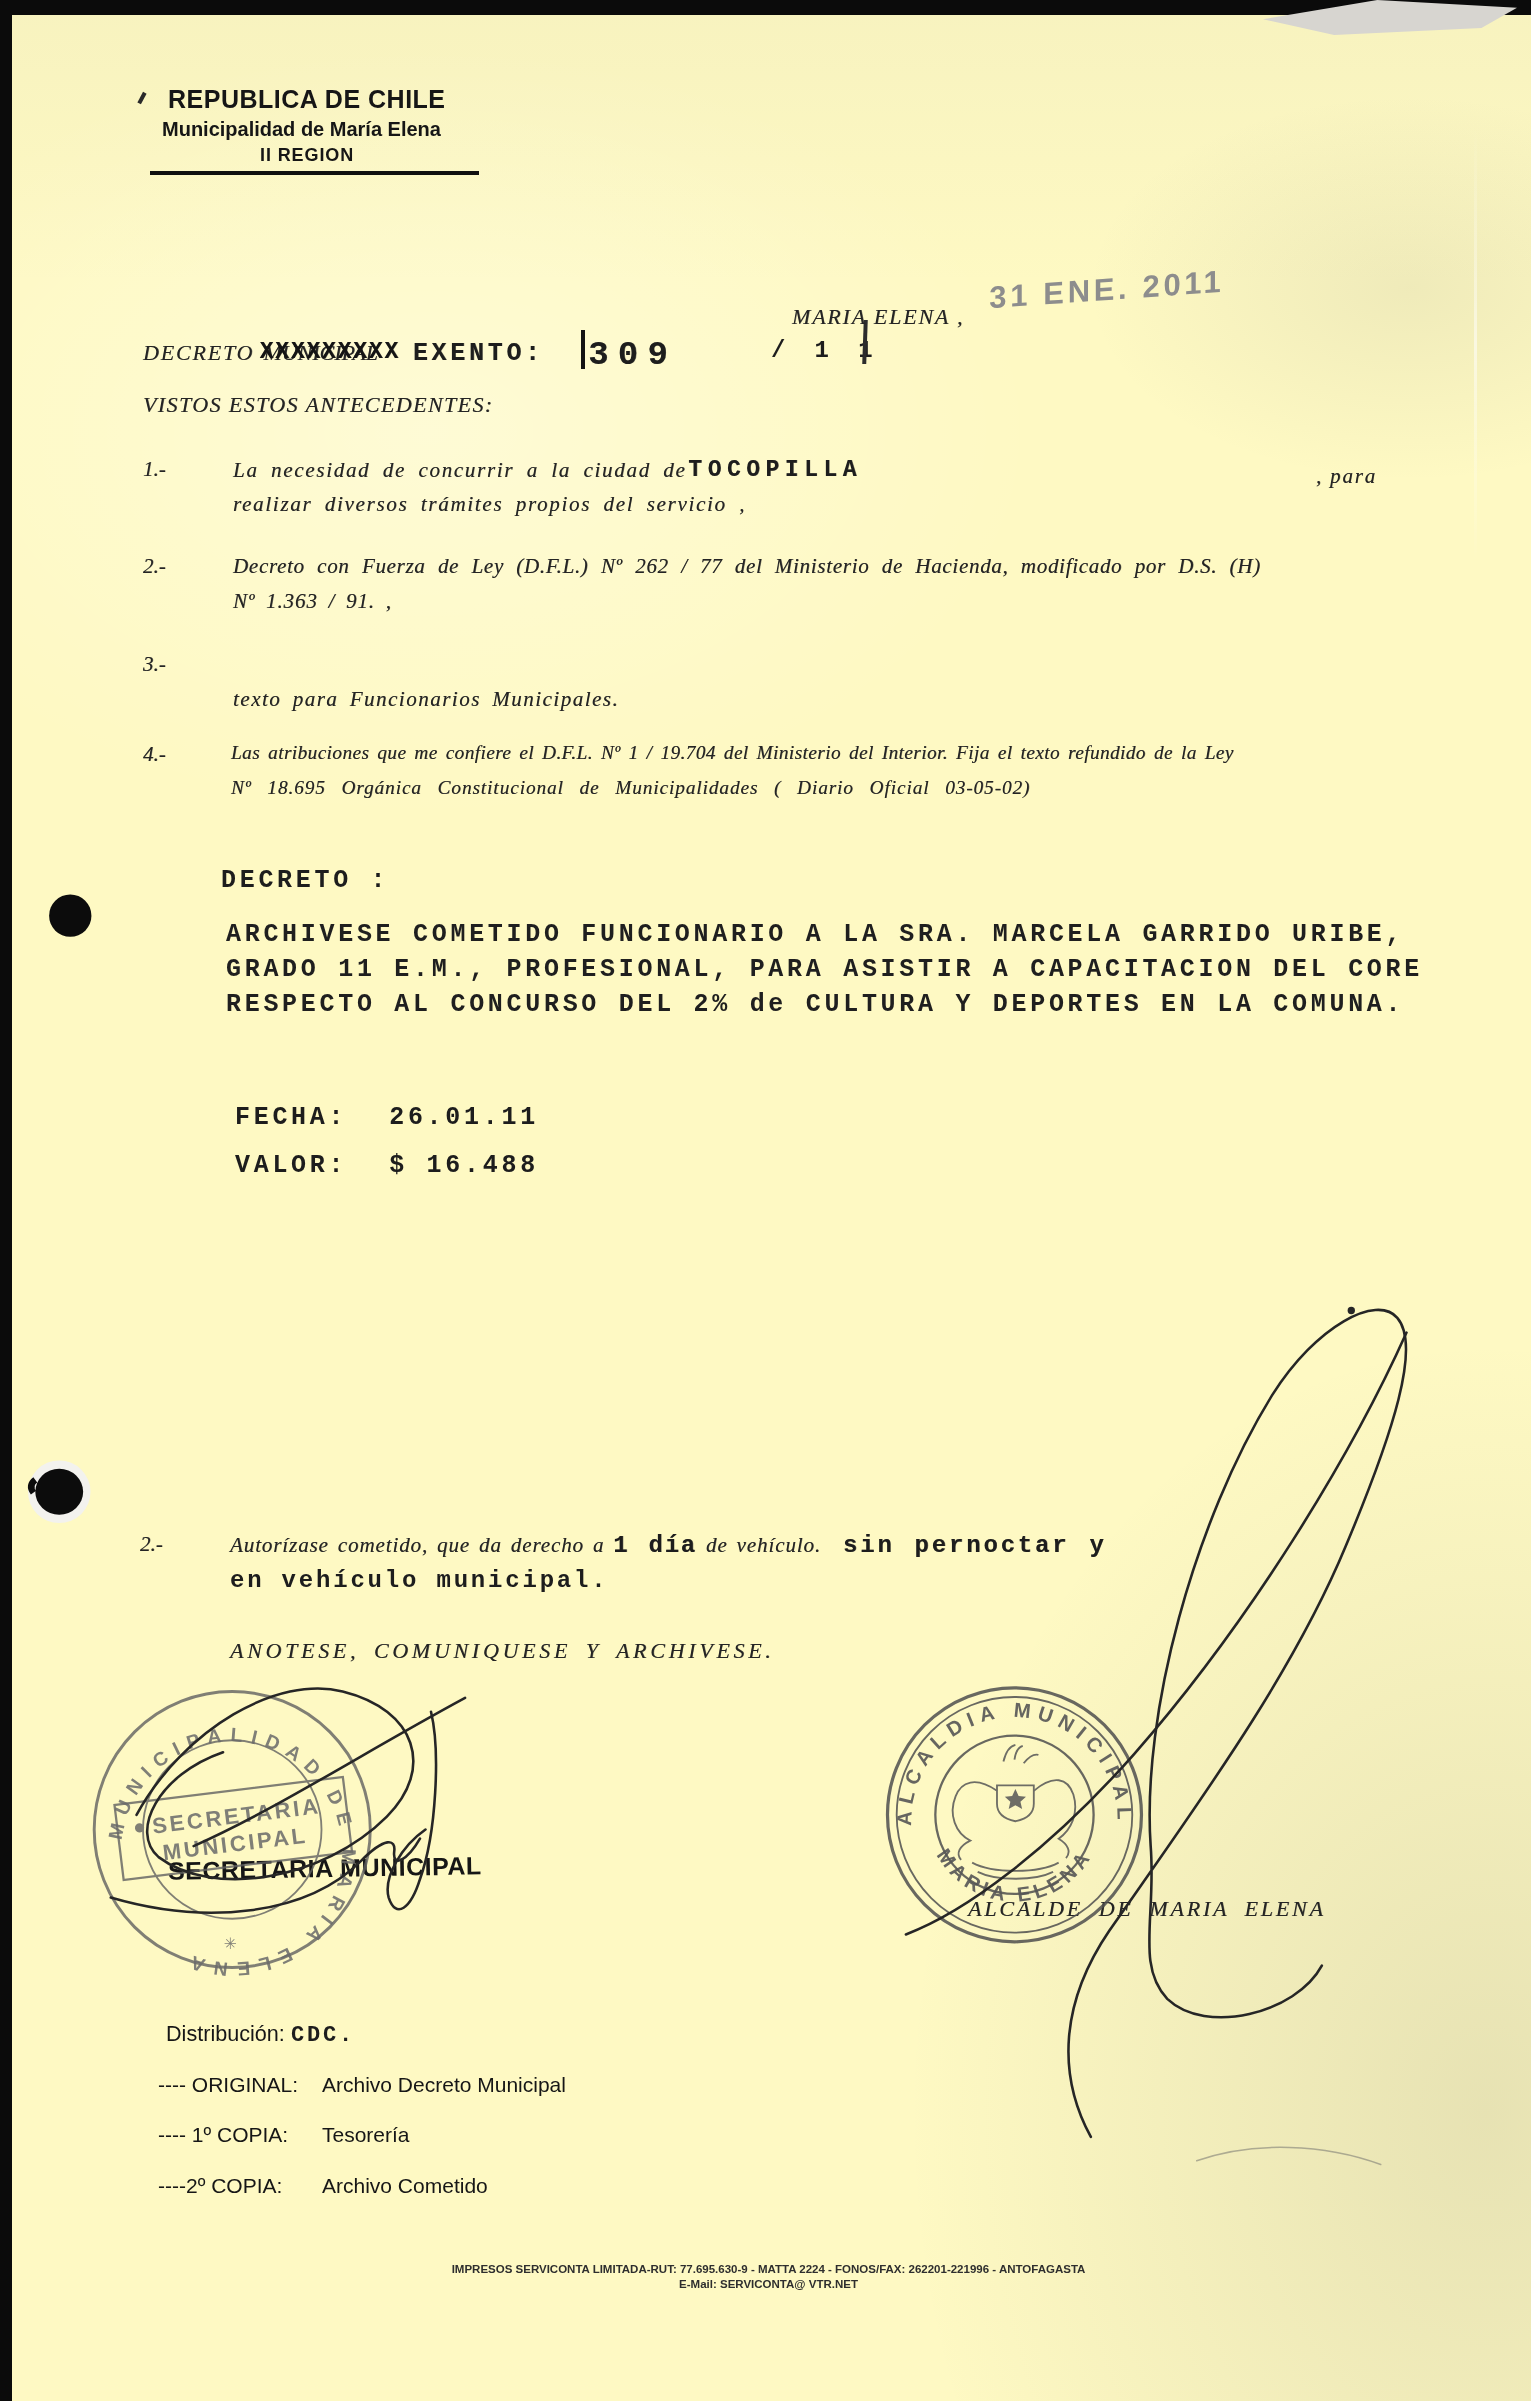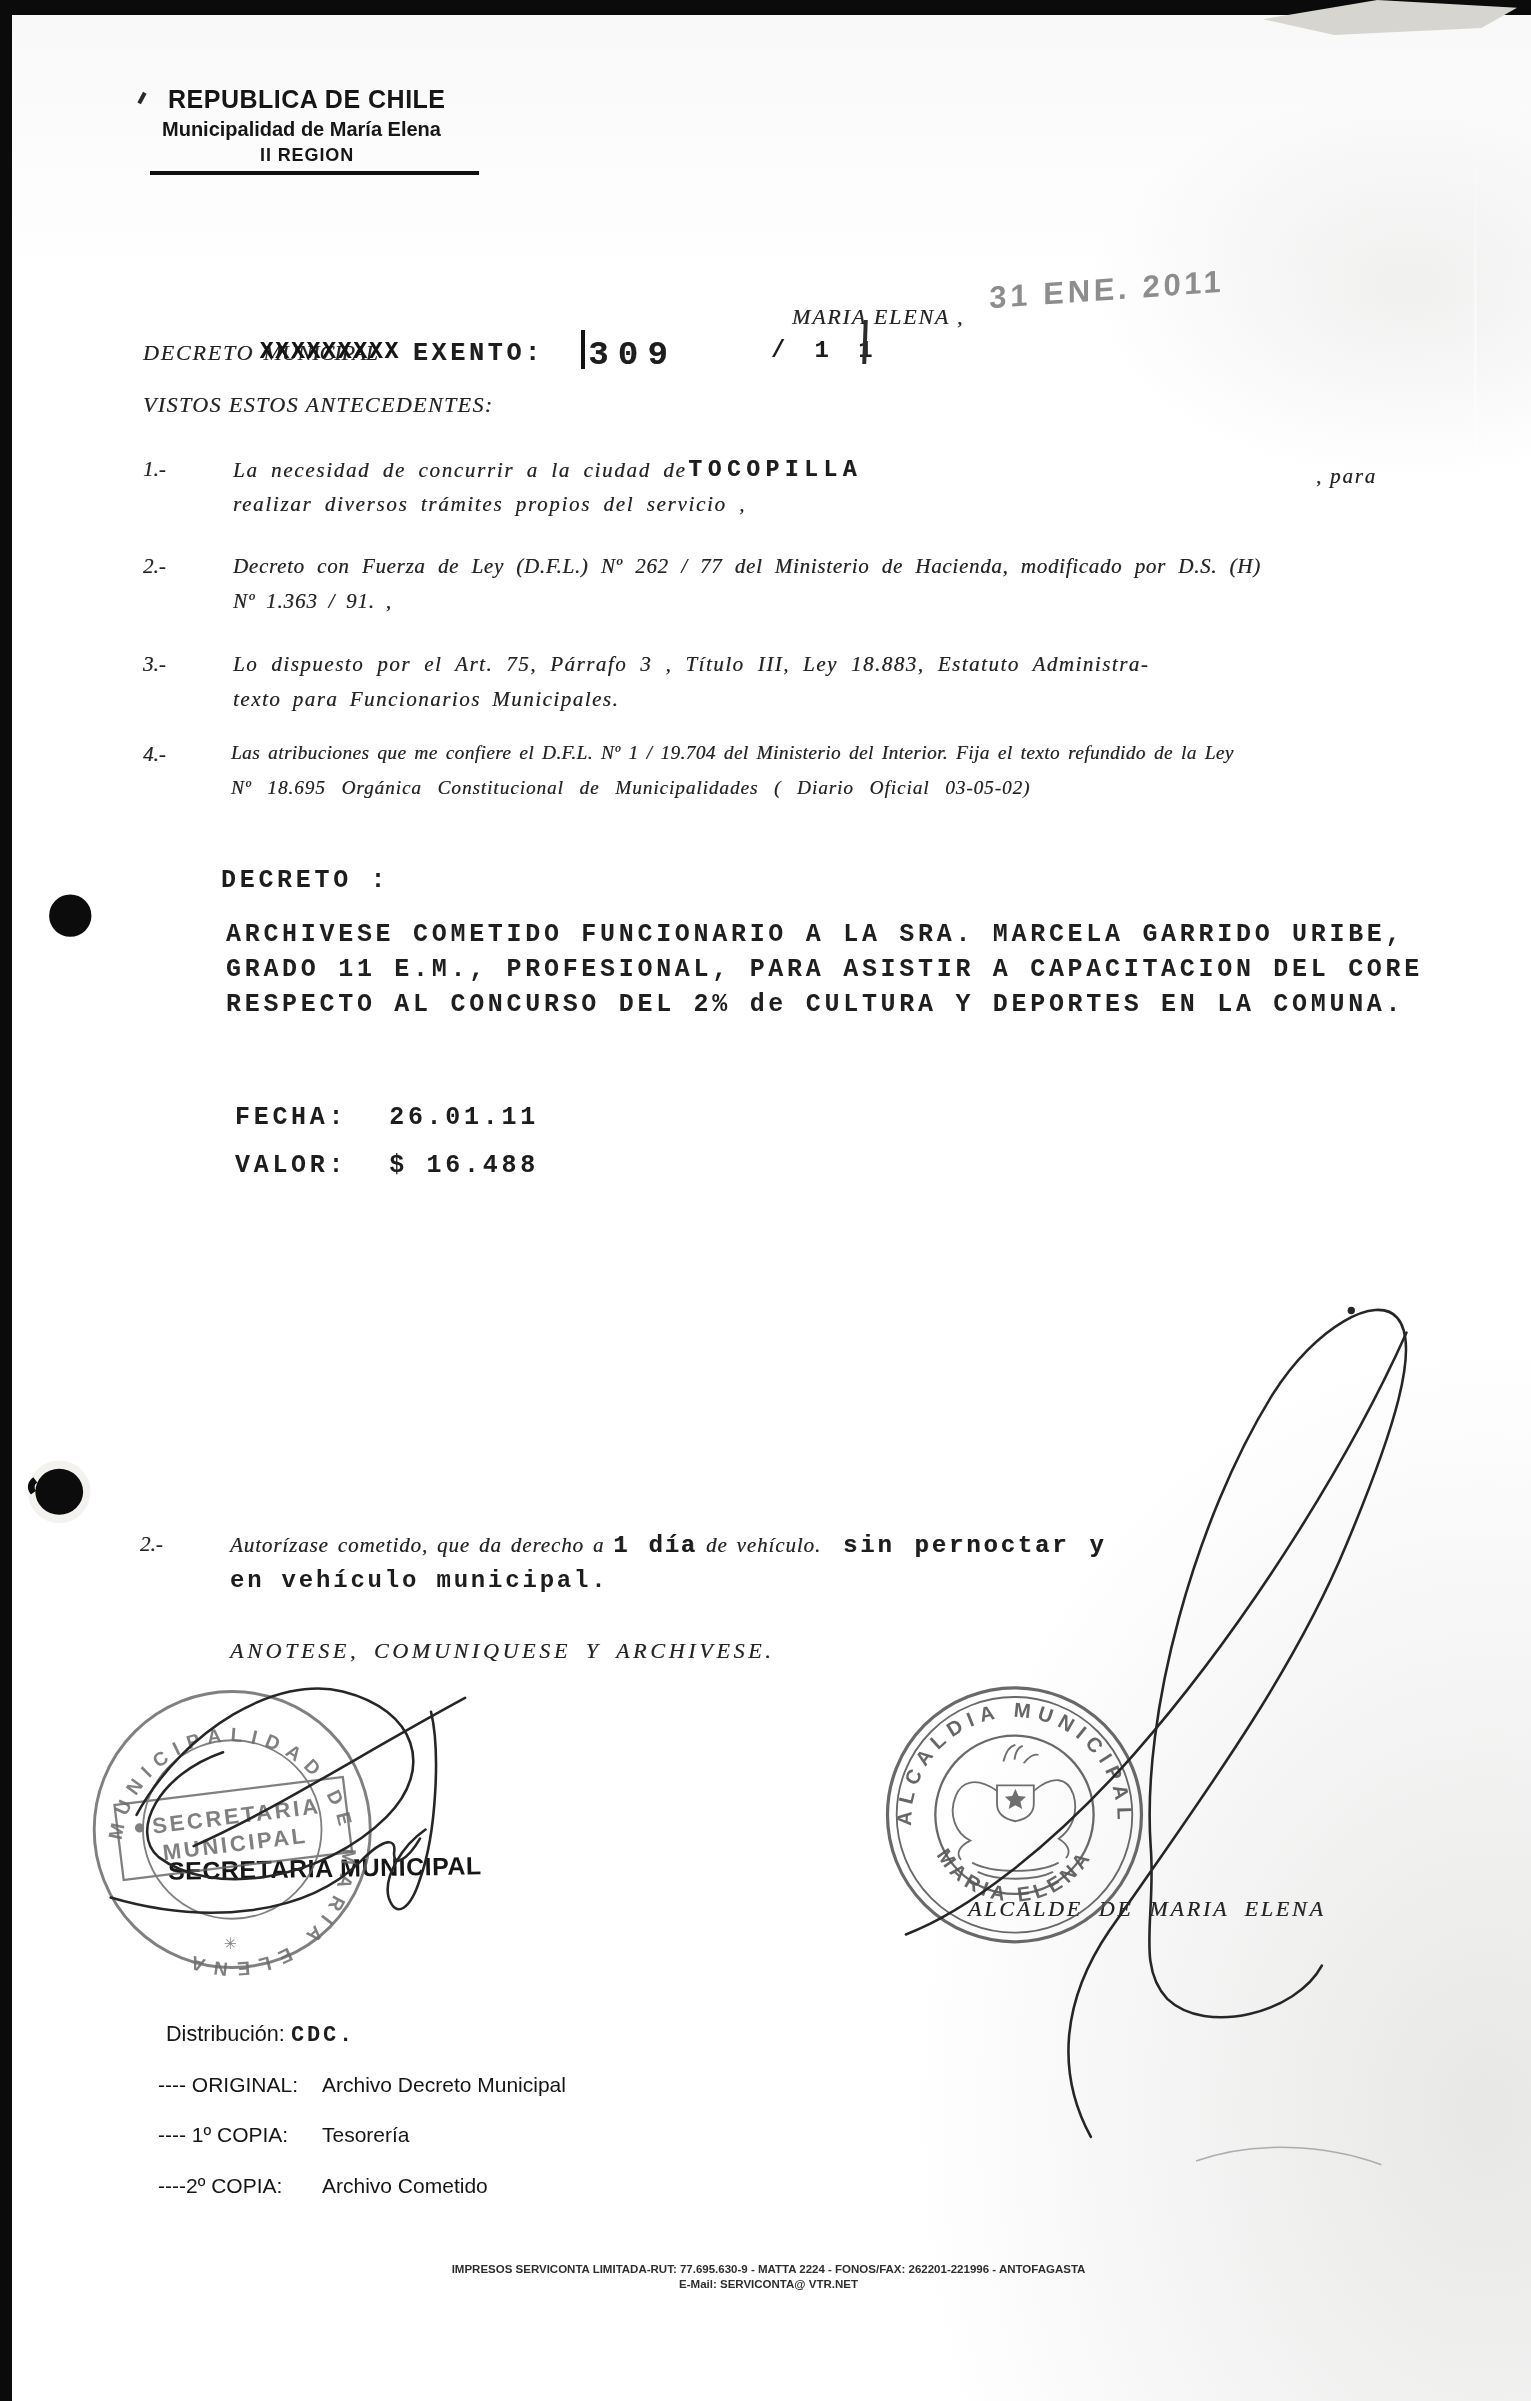--- a/index.html
+++ b/index.html
@@ -1,18 +1,18 @@
 <!DOCTYPE html>
 <html style="font-size:14.7px"><head>
 <meta charset="utf-8">
 <style>
   html,body{margin:0;padding:0;background:#9a9894;}
   #page{
     position:relative;width:1532px;height:2401px;overflow:hidden;
-    background:#ffffff;
+    background:#fef9c3;
     font-family:"Liberation Serif",serif;color:#232323;
   }
   .texture{position:absolute;inset:0;pointer-events:none;
     background:
       radial-gradient(1012px 644px at 28% 18%, rgba(255,255,255,.30), transparent 60%),
       radial-gradient(828px 1105px at 97% 88%, rgba(90,88,82,.14), transparent 70%),
       radial-gradient(460px 276px at 92% 12%, rgba(110,108,102,.10), transparent 70%),
       linear-gradient(180deg, rgba(120,118,112,.05), transparent 12%);
   }
   .edge-top{position:absolute;left:0;top:0;width:1532px;height:14.7px;background:#0b0b0b;}
@@ -125,21 +125,20 @@
   <div class="abs ser itm-num" style="left:143px;top:457px;">1.-</div>
   <div class="abs ser itm sp-a" style="left:233px;top:457px;"><span>La necesidad de concurrir  a la ciudad de</span><span class="tw typed-city">TOCOPILLA</span></div>
   <div class="abs ser itm" style="left:1316px;top:464px;letter-spacing:1.8px;">, para</div>
   <div class="abs ser itm sp-a" style="left:233px;top:492px;">realizar diversos trámites propios del servicio ,</div>
 
   <div class="abs ser itm-num" style="left:143px;top:554px;">2.-</div>
   <div class="abs ser itm sp-b" style="left:233px;top:554px;">Decreto  con Fuerza de Ley (D.F.L.) Nº 262 / 77 del Ministerio de Hacienda, modificado por D.S. (H)</div>
   <div class="abs ser itm sp-c" style="left:233px;top:589px;">Nº 1.363 / 91. ,</div>
 
   <div class="abs ser itm-num" style="left:143px;top:652px;">3.-</div>
-  <div class="abs ser itm sp-b" style="left:233px;top:652px;letter-spacing:1.5px;">Lo dispuesto por el Art. 75, Párrafo 3 , Título III, Ley 18.883, Estatuto Administra-</div>
   <div class="abs ser itm sp-c" style="left:233px;top:687px;letter-spacing:1.5px;">texto para Funcionarios Municipales.</div>
 
   <div class="abs ser itm-num" style="left:143px;top:742px;">4.-</div>
   <div class="abs ser itm sp-d" style="left:231px;top:742px;">Las atribuciones que me confiere el D.F.L. Nº 1 / 19.704 del Ministerio del Interior. Fija el texto refundido de la Ley</div>
   <div class="abs ser itm sp-e" style="left:231px;top:777px;">Nº 18.695 Orgánica Constitucional de Municipalidades ( Diario Oficial 03-05-02)</div>
 
   <div class="abs tw dec-head">DECRETO :</div>
   <div class="abs tw twbody dec-line1">ARCHIVESE COMETIDO FUNCIONARIO A LA SRA. MARCELA GARRIDO URIBE,</div>
   <div class="abs tw twbody dec-line2">GRADO 11 E.M., PROFESIONAL, PARA ASISTIR A CAPACITACION DEL CORE</div>
   <div class="abs tw twbody dec-line3">RESPECTO AL CONCURSO DEL 2% de CULTURA Y DEPORTES EN LA COMUNA.</div>

